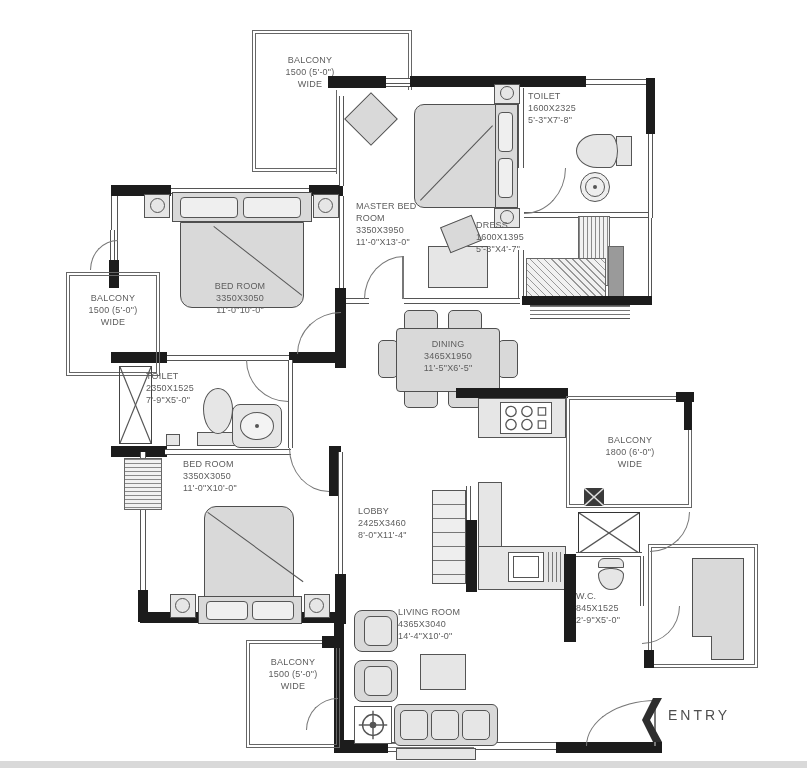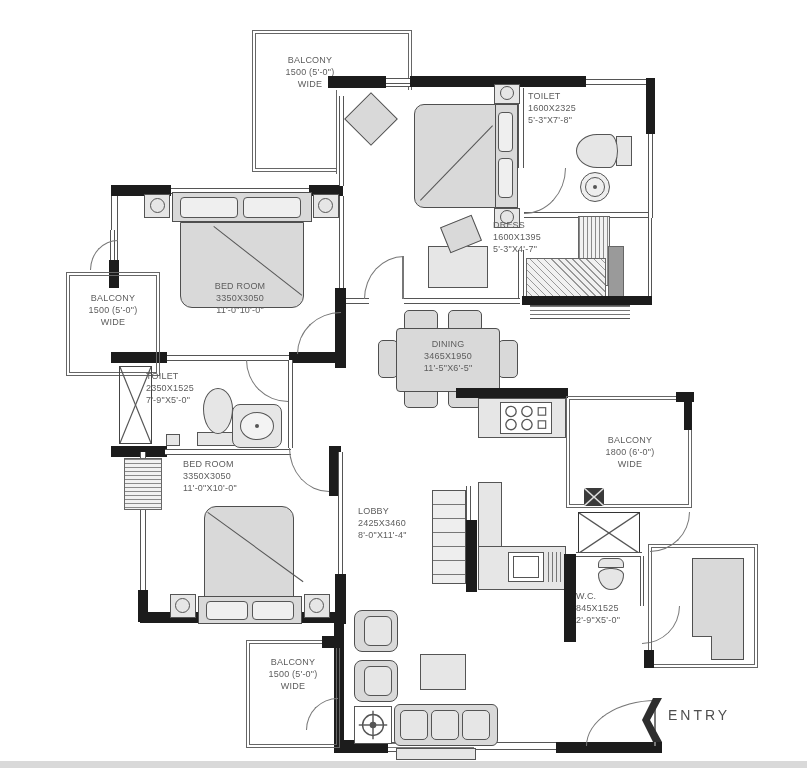--- a/index.html
+++ b/index.html
@@ -67,38 +67,44 @@
   <div class="abs circle" style="left:500px;top:86px;width:14px;height:14px;"></div>
   <div class="abs furn" style="left:494px;top:104px;width:24px;height:104px;"></div>
   <div class="abs pillow" style="left:498px;top:112px;width:15px;height:40px;"></div>
   <div class="abs pillow" style="left:498px;top:158px;width:15px;height:40px;"></div>
   <div class="abs furn" style="left:414px;top:104px;width:82px;height:104px;border-radius:10px 0 0 10px;"></div>
   <div class="abs fold" style="left:420px;top:200px;width:104px;transform:rotate(-46deg);"></div>
   <div class="abs furnl" style="left:494px;top:208px;width:26px;height:20px;"></div>
   <div class="abs circle" style="left:500px;top:210px;width:14px;height:14px;"></div>
   <div class="abs furnl" style="left:428px;top:246px;width:60px;height:42px;"></div>
   <div class="abs furn" style="left:444px;top:220px;width:34px;height:28px;transform:rotate(-22deg);"></div>
+  <div class="abs lbl" style="left:356px;top:200px;width:95px;">
+    <div>MASTER BED</div>
+    <div>ROOM</div>
+    <div>3350X3950</div>
+    <div>11'-0"X13'-0"</div>
+  </div>
 
   <div class="abs thin-h" style="left:524px;top:212px;width:124px;height:6px;"></div>
   <div class="abs arc-br" style="left:524px;top:168px;width:42px;height:46px;"></div>
   <div class="abs furnl" style="left:616px;top:136px;width:16px;height:30px;"></div>
   <div class="abs furnl" style="left:576px;top:134px;width:42px;height:34px;border-radius:50% 20% 20% 50% / 50% 50% 50% 50%;"></div>
   <div class="abs circle" style="left:580px;top:172px;width:30px;height:30px;background:#eee;"></div>
   <div class="abs circle" style="left:585px;top:177px;width:20px;height:20px;"></div>
   <div class="abs" style="left:593px;top:185px;width:4px;height:4px;background:#555;border-radius:50%;"></div>
   <div class="abs lbl" style="left:528px;top:90px;width:80px;">
     <div>TOILET</div>
     <div>1600X2325</div>
     <div>5'-3"X7'-8"</div>
   </div>
 
   <div class="abs hatch-vlines" style="left:578px;top:216px;width:32px;height:70px;"></div>
   <div class="abs hatch-diag" style="left:526px;top:258px;width:80px;height:42px;"></div>
   <div class="abs" style="left:608px;top:246px;width:16px;height:54px;background:#9a9a9a;border:1px solid #666;"></div>
-  <div class="abs lbl" style="left:493px;top:219px;width:80px;">
+  <div class="abs lbl" style="left:476px;top:219px;width:80px;">
     <div>DRESS</div>
     <div>1600X1395</div>
     <div>5'-3"X4'-7"</div>
   </div>
   <div class="abs w" style="left:522px;top:296px;width:130px;height:9px;"></div>
   <div class="abs winband" style="left:530px;top:305px;width:100px;height:14px;"></div>
 
   <div class="abs w" style="left:111px;top:185px;width:60px;height:11px;"></div>
   <div class="abs thin-h" style="left:171px;top:188px;width:140px;height:6px;"></div>
   <div class="abs w" style="left:309px;top:185px;width:34px;height:11px;"></div>
@@ -278,20 +284,25 @@
       <line x1="19" y1="4" x2="19" y2="34" stroke="#555" stroke-width="1.5"></line>
       <line x1="4" y1="19" x2="34" y2="19" stroke="#555" stroke-width="1.5"></line>
       <circle cx="19" cy="19" r="3.5" fill="#555"></circle>
     </svg>
   </div>
   <div class="abs furn" style="left:394px;top:704px;width:104px;height:42px;border-radius:6px;"></div>
   <div class="abs furnl" style="left:400px;top:710px;width:28px;height:30px;border-radius:5px;"></div>
   <div class="abs furnl" style="left:431px;top:710px;width:28px;height:30px;border-radius:5px;"></div>
   <div class="abs furnl" style="left:462px;top:710px;width:28px;height:30px;border-radius:5px;"></div>
   <div class="abs furnl" style="left:396px;top:748px;width:80px;height:12px;"></div>
+  <div class="abs lbl" style="left:398px;top:606px;width:112px;">
+    <div>LIVING ROOM</div>
+    <div>4365X3040</div>
+    <div>14'-4"X10'-0"</div>
+  </div>
 
   <div class="abs balcony" style="left:246px;top:640px;width:94px;height:108px;"></div>
   <div class="abs w" style="left:322px;top:636px;width:20px;height:12px;"></div>
   <div class="abs arc-tl" style="left:306px;top:698px;width:32px;height:32px;"></div>
   <div class="abs lbl center" style="left:250px;top:656px;width:86px;">
     <div>BALCONY</div>
     <div>1500 (5'-0")</div>
     <div>WIDE</div>
   </div>
 

